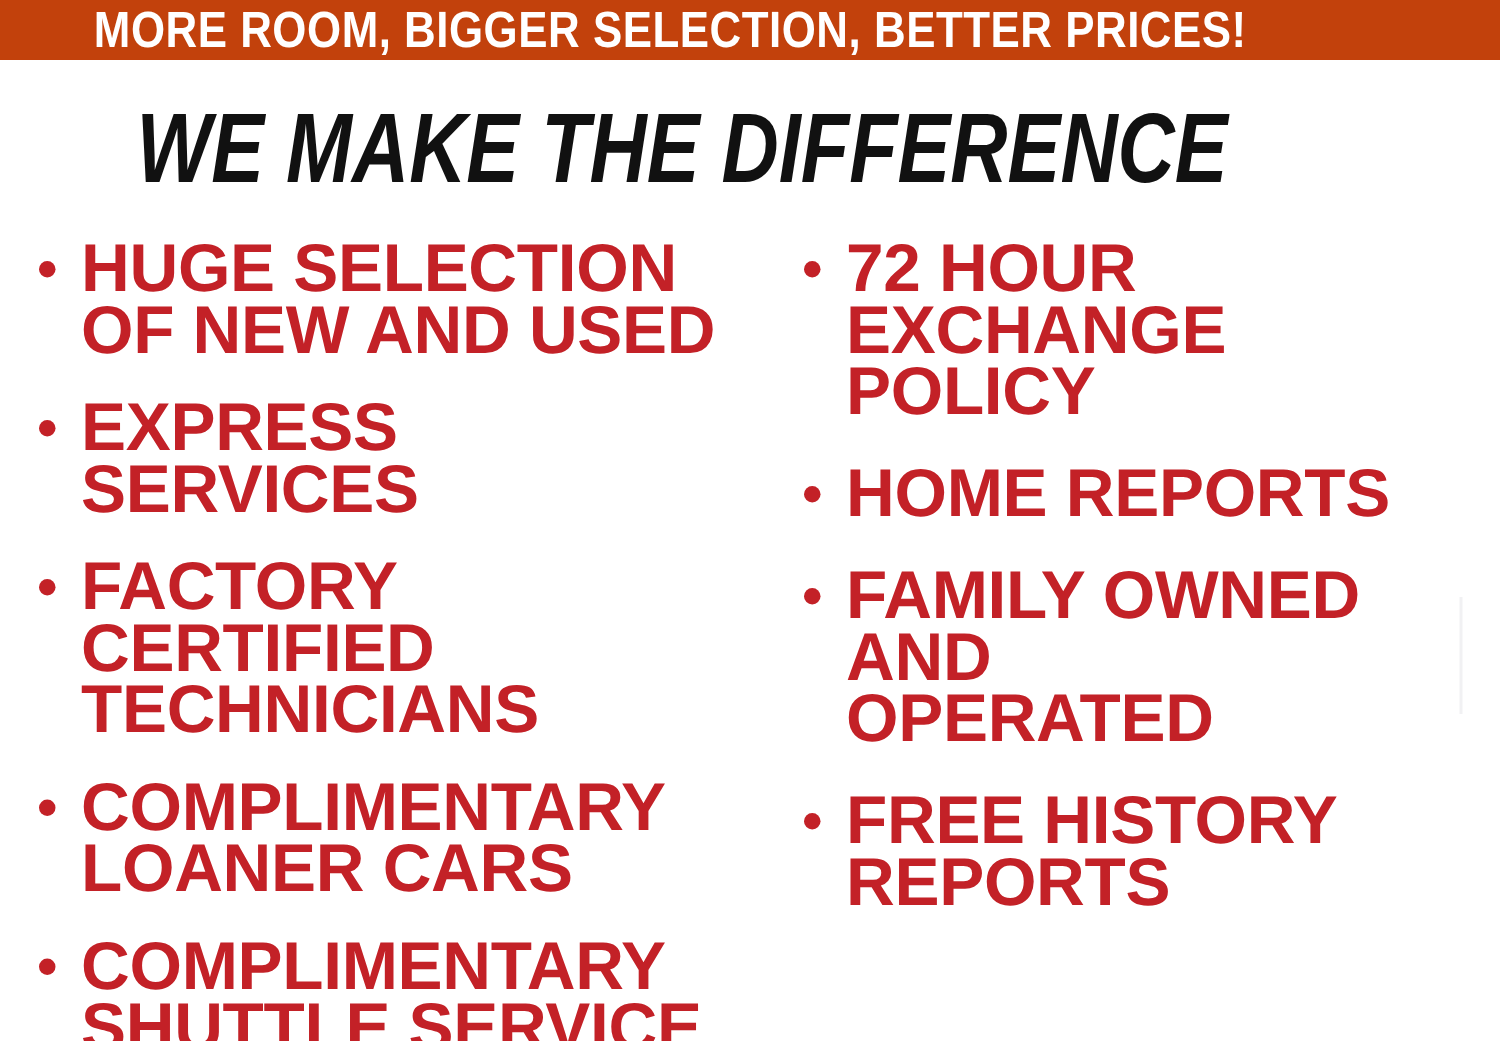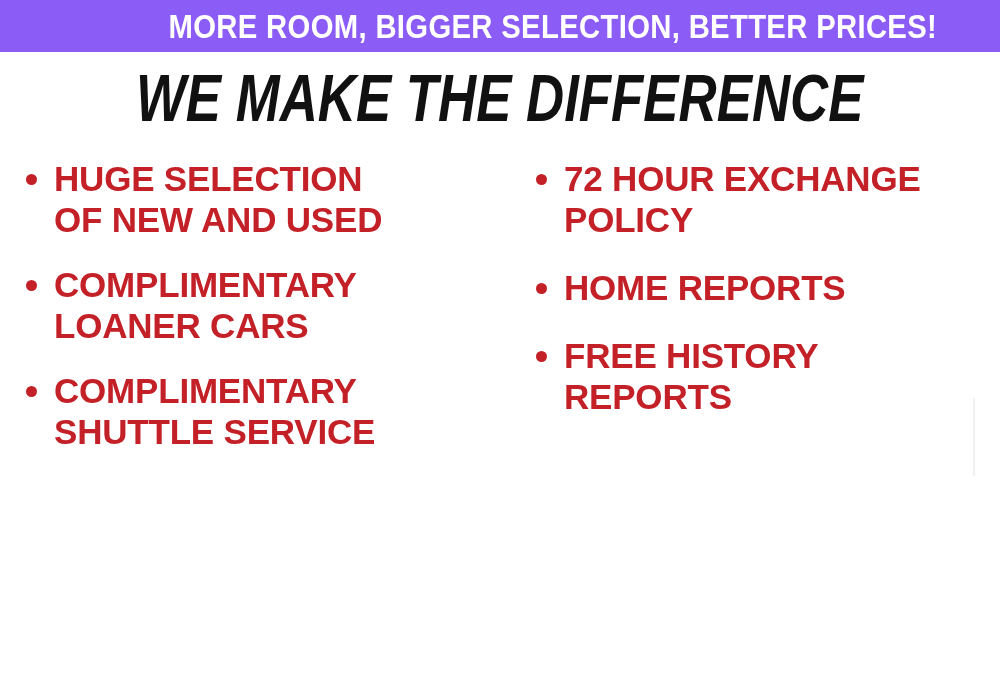--- a/index.html
+++ b/index.html
@@ -19,25 +19,25 @@
     height: 694px;
     background: #ffffff;
   }
 
   
   .top-banner {
     position: absolute;
     left: 0;
     top: 0;
     width: 1000px;
-    height: 52px;
-    background: #8b5cf6;
+    height: 40px;
+    background: #c2410c;
     display: flex;
     align-items: center;
-    justify-content: flex-end;
+    justify-content: flex-start;
     overflow: hidden;
   }
   .top-banner-text {
     color: #ffffff;
     font-family: "Liberation Sans Narrow", "Liberation Sans", sans-serif;
     font-weight: bold;
     font-size: 34px;
     line-height: 34px;
     letter-spacing: 0.4px;
     transform: scaleX(0.86);
@@ -45,21 +45,20 @@
     white-space: nowrap;
     text-align: center;
   }
 
   
   .headline {
     position: absolute;
     left: 0;
     top: 62px;
     width: 1000px;
-    text-align: center;
   }
   .headline-text {
     display: inline-block;
     color: #111111;
     font-family: "Liberation Sans Narrow", "Liberation Sans", sans-serif;
     font-weight: bold;
     font-style: italic;
     font-size: 66px;
     line-height: 72px;
     letter-spacing: 0px;
@@ -98,21 +97,21 @@
     margin: 0;
     padding: 0;
   }
   .bullet-item {
     position: relative;
     padding-left: 34px;
     margin-bottom: 24px;
     color: #c32127;
     font-family: "Liberation Sans", sans-serif;
     font-weight: bold;
-    font-size: 35px;
+    font-size: 45px;
     line-height: 41px;
     letter-spacing: -0.2px;
   }
   .column-right .bullet-item {
     margin-bottom: 27px;
   }
   .bullet-dot {
     position: absolute;
     left: 6px;
     top: 16px;
@@ -153,20 +152,29 @@
 
     <div class="column column-left">
       <ul class="bullet-list">
         <li class="bullet-item">
           <span class="bullet-dot"></span>
           <span class="bullet-label">HUGE SELECTION
 OF NEW AND USED</span>
         </li>
         <li class="bullet-item">
           <span class="bullet-dot"></span>
+          <span class="bullet-label">EXPRESS SERVICES</span>
+        </li>
+        <li class="bullet-item">
+          <span class="bullet-dot"></span>
+          <span class="bullet-label">FACTORY CERTIFIED
+TECHNICIANS</span>
+        </li>
+        <li class="bullet-item">
+          <span class="bullet-dot"></span>
           <span class="bullet-label">COMPLIMENTARY
 LOANER CARS</span>
         </li>
         <li class="bullet-item">
           <span class="bullet-dot"></span>
           <span class="bullet-label">COMPLIMENTARY
 SHUTTLE SERVICE</span>
         </li>
       </ul>
     </div>
@@ -177,20 +185,25 @@
           <span class="bullet-dot"></span>
           <span class="bullet-label">72 HOUR EXCHANGE
 POLICY</span>
         </li>
         <li class="bullet-item">
           <span class="bullet-dot"></span>
           <span class="bullet-label">HOME REPORTS</span>
         </li>
         <li class="bullet-item">
           <span class="bullet-dot"></span>
+          <span class="bullet-label">FAMILY OWNED AND
+OPERATED</span>
+        </li>
+        <li class="bullet-item">
+          <span class="bullet-dot"></span>
           <span class="bullet-label">FREE HISTORY
 REPORTS</span>
         </li>
       </ul>
     </div>
 
   </div>
 
   <div class="artifact"></div>
 

